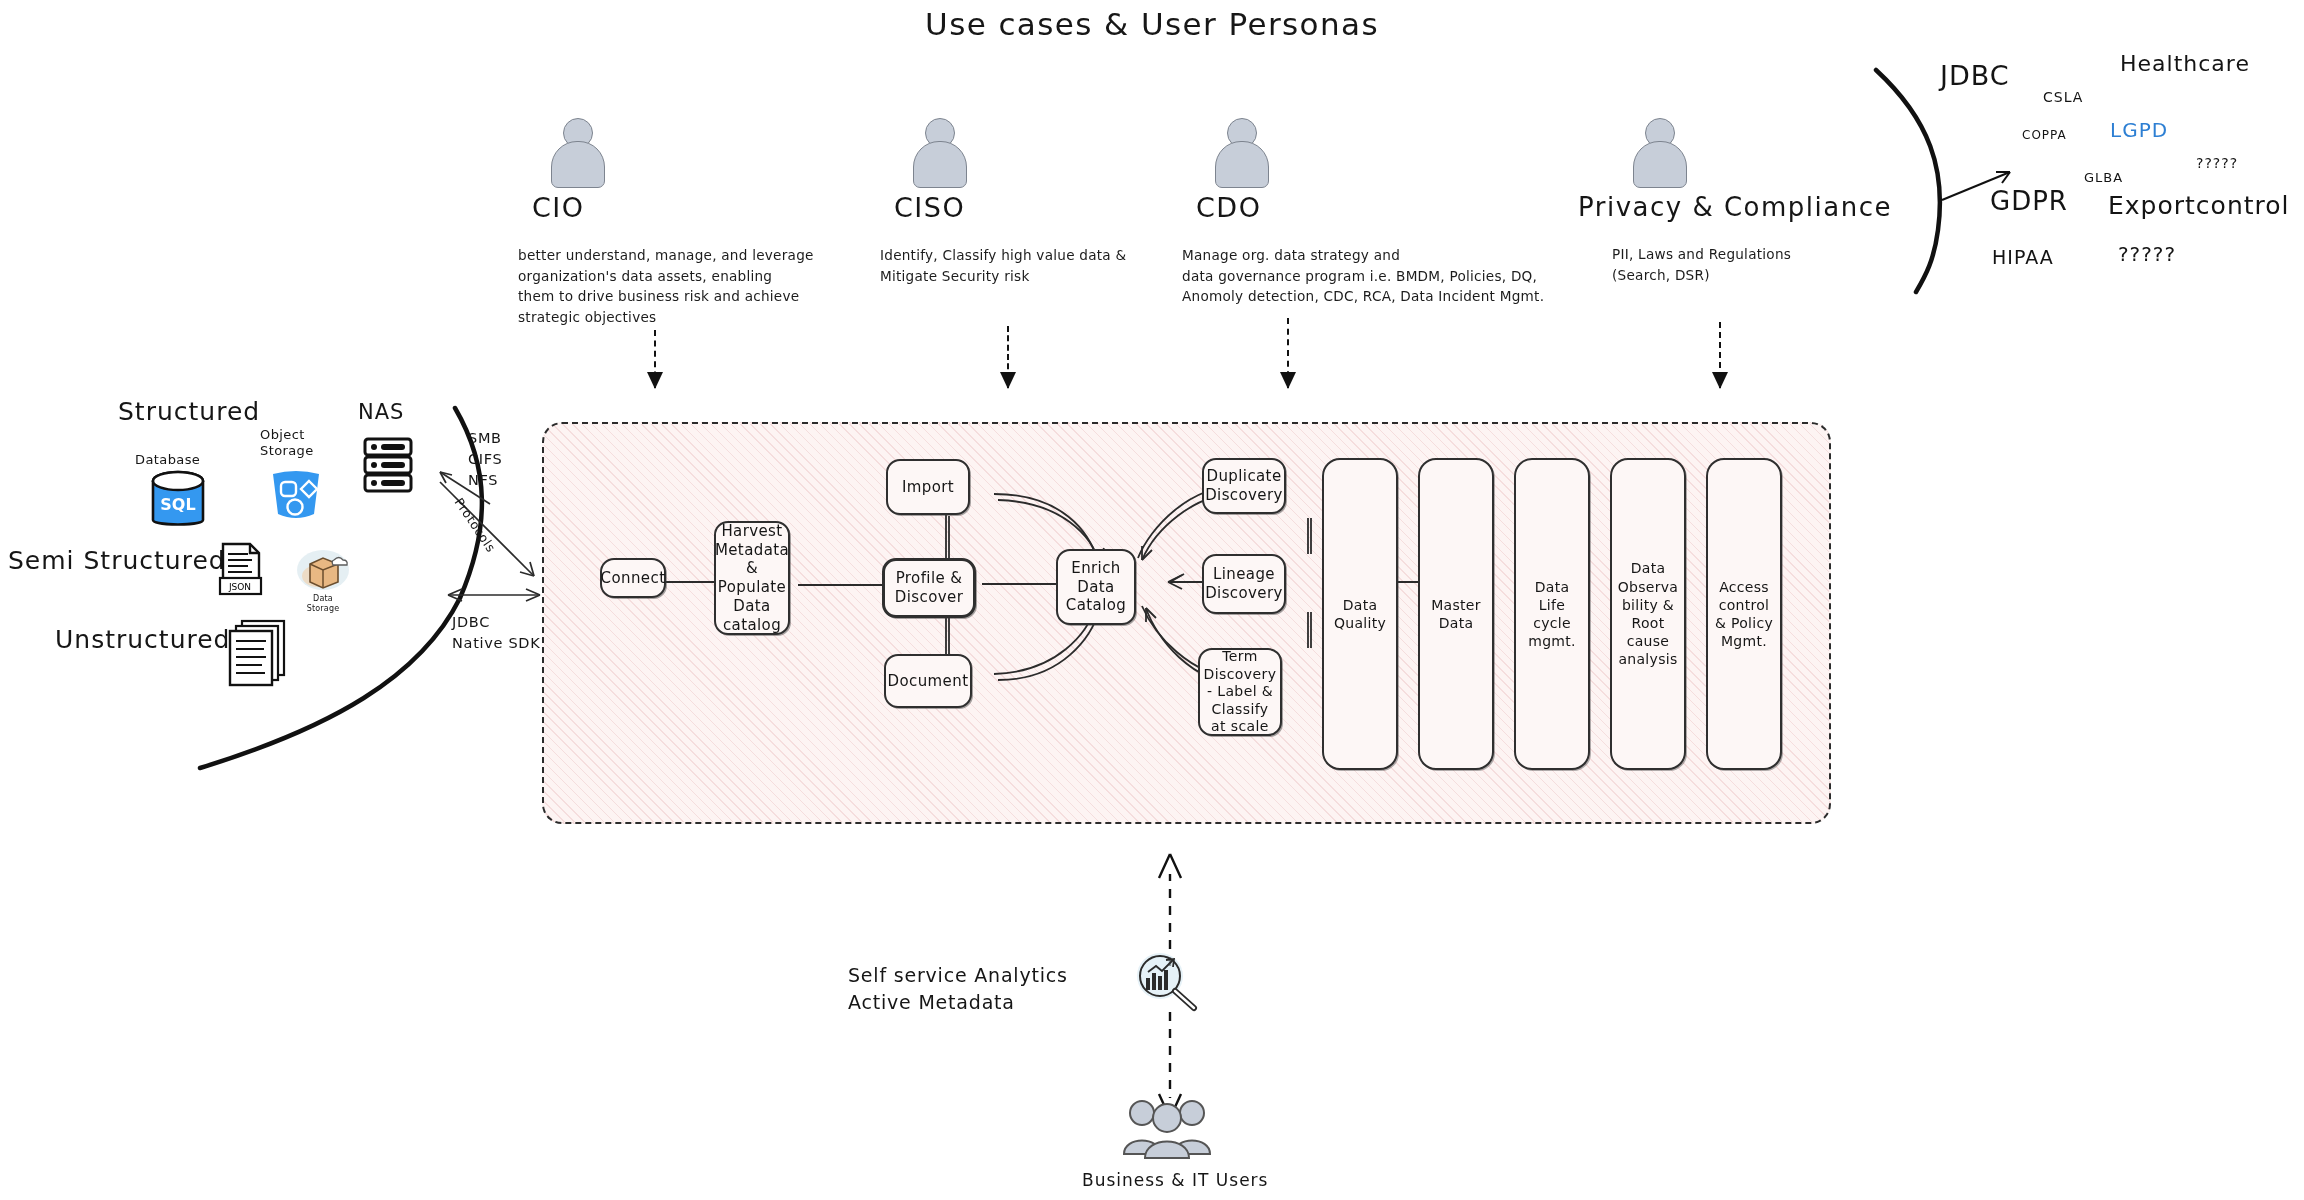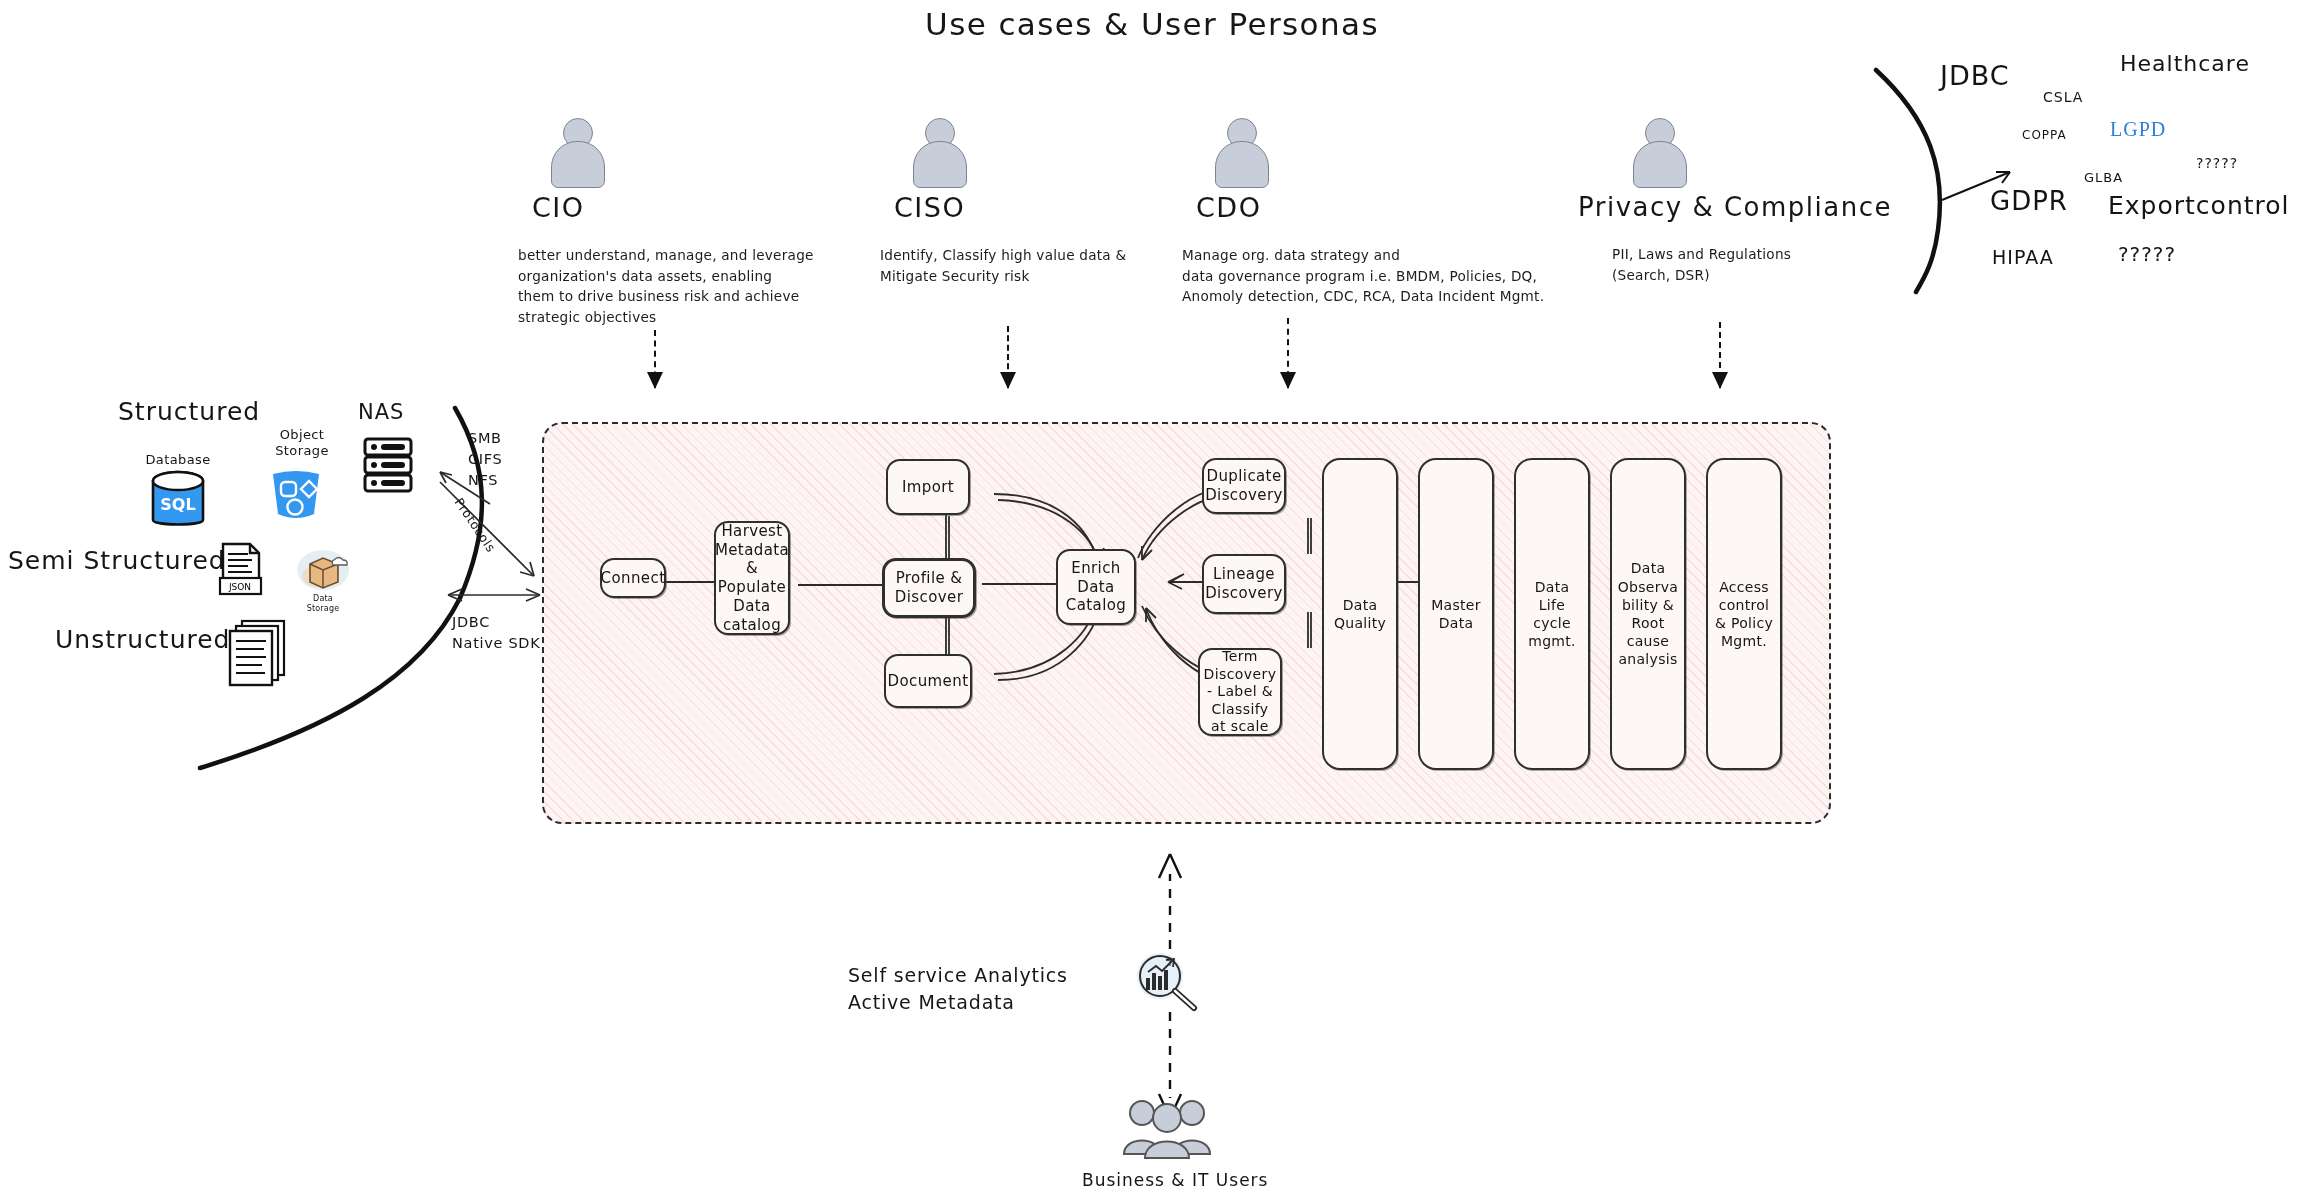--- a/index.html
+++ b/index.html
@@ -43,21 +43,21 @@
         font-size:15px;line-height:1.25;letter-spacing:.4px;white-space:pre-line;
         box-shadow:1.5px 1.5px 0 -0.5px rgba(60,60,60,.45);}
   .node.bold{border-width:3.4px;}
   .pillar{position:absolute;border:2px solid #2f2f2f;border-radius:18px;background:#fdf7f6;
         display:flex;align-items:center;justify-content:center;text-align:center;
         font-size:14px;line-height:1.3;letter-spacing:.3px;white-space:pre-line;
         box-shadow:1.5px 1.5px 0 -0.5px rgba(60,60,60,.4);}
 
   
   .srclabel{font-size:25px;letter-spacing:1px;}
-  .smalllabel{font-size:13px;letter-spacing:.4px;text-align:center;line-height:1.25;}
+  .smalllabel{font-size:13px;letter-spacing:.4px;line-height:1.25;}
   .tinylabel{font-size:8px;letter-spacing:.2px;text-align:center;line-height:1.2;}
 
   
   .proto{font-size:14.5px;line-height:1.45;letter-spacing:.7px;}
   .proto-rot{font-size:12.5px;letter-spacing:.6px;transform:rotate(56deg);
              transform-origin:left top;}
 
   
   .reg{position:absolute;letter-spacing:1px;color:#141414;}
 
@@ -143,21 +143,21 @@
 
 <svg class="abs" style="left:1860px;top:60px;" width="140" height="240">
   <path d="M16 10 C 70 60, 86 110, 78 170 C 74 200, 66 215, 56 232" stroke="#111" stroke-width="4.5" fill="none" stroke-linecap="round"></path>
   <path d="M82 140 L 150 112" stroke="#111" stroke-width="2" fill="none"></path>
   <path d="M150 112 L 136 112 M150 112 L 142 123" stroke="#111" stroke-width="2" fill="none"></path>
 </svg>
 
 <div class="abs hand reg" style="left:1940px;top:60px;font-size:27px;">JDBC</div>
 <div class="abs hand reg" style="left:2120px;top:51px;font-size:22px;">Healthcare</div>
 <div class="abs hand reg" style="left:2043px;top:89px;font-size:14px;">CSLA</div>
-<div class="abs hand reg" style="left:2110px;top:118px;font-size:20px;color:#2d7fd3;font-family:Liberation Serif, serif;">LGPD</div>
+<div class="abs hand reg" style="left:2110px;top:118px;font-size:20px;color:#2d7fd3;">LGPD</div>
 <div class="abs hand reg" style="left:2022px;top:128px;font-size:12px;">COPPA</div>
 <div class="abs hand reg" style="left:2196px;top:155px;font-size:14px;">?????</div>
 <div class="abs hand reg" style="left:2084px;top:170px;font-size:13px;">GLBA</div>
 <div class="abs hand reg" style="left:1990px;top:186px;font-size:26px;">GDPR</div>
 <div class="abs hand reg" style="left:2108px;top:191px;font-size:25px;">Exportcontrol</div>
 <div class="abs hand reg" style="left:1992px;top:246px;font-size:19px;">HIPAA</div>
 <div class="abs hand reg" style="left:2118px;top:242px;font-size:20px;">?????</div>
 
 <div class="abs hand srclabel" style="left:118px;top:397px;">Structured</div>
 <div class="abs hand srclabel" style="left:8px;top:546px;">Semi Structured</div>

